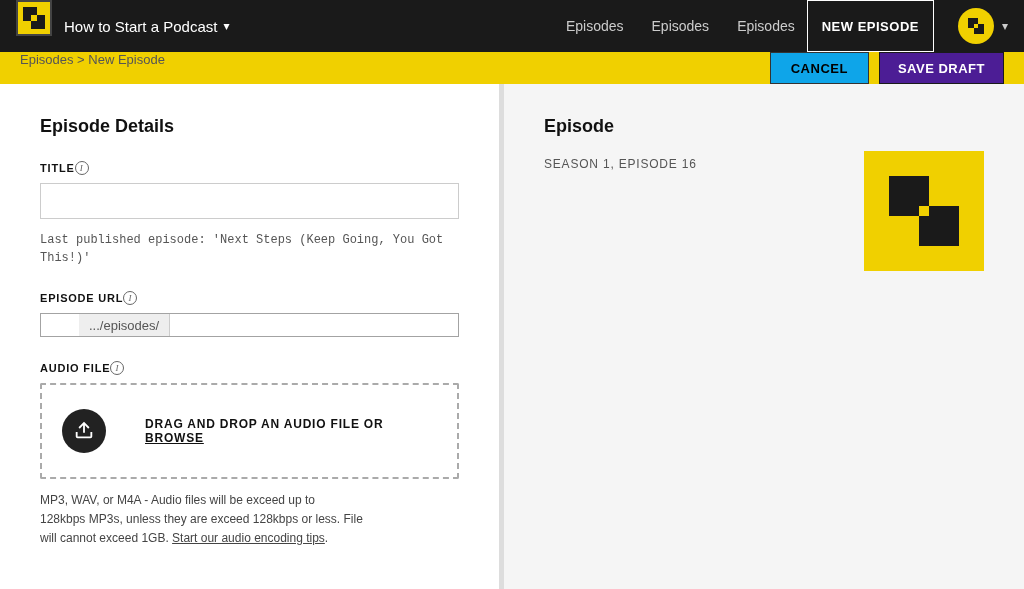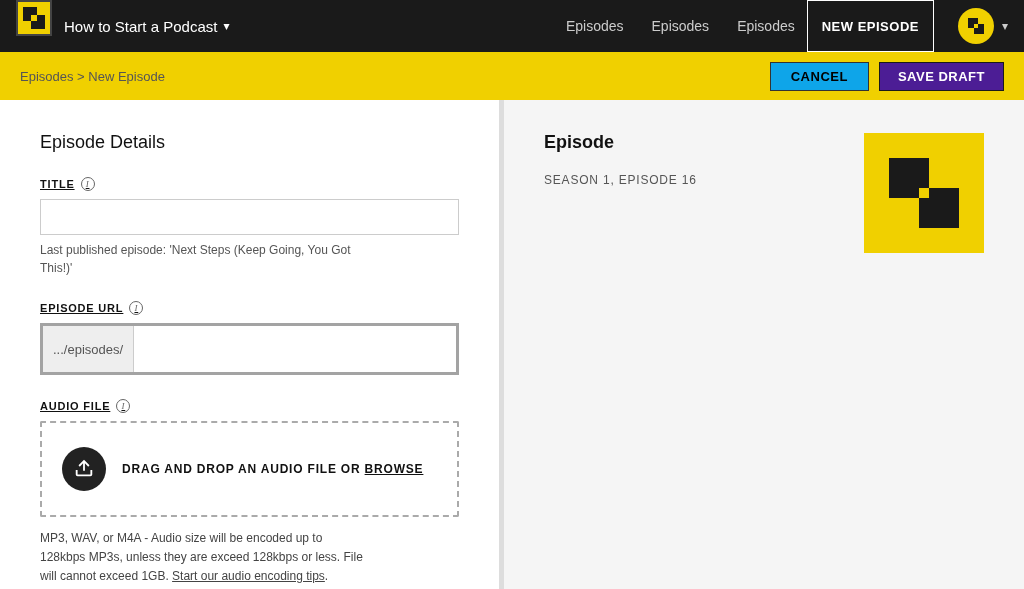--- a/index.html
+++ b/index.html
@@ -55,22 +55,22 @@
       width: 36px; height: 36px;
       background: #f0d000;
       display: flex; align-items: center; justify-content: center;
       border-radius: 50%;
     }
     .nav-avatar-chevron { color: #ccc; font-size: 12px; margin-left: 4px; }
 
     
     .breadcrumb-bar {
       background: #f0d000;
-      height: 48px;
-      display: flex; align-items: center; justify-content: space-between;
+      height: 32px;
+      display: flex; justify-content: space-between;
       padding: 0 20px;
     }
     .breadcrumb-text {
       font-size: 13px;
       color: #333;
     }
     .breadcrumb-text span { color: #555; }
     .breadcrumb-actions {
       display: flex; gap: 10px;
     }
@@ -105,35 +105,34 @@
 
     
     .left-panel {
       width: 500px;
       padding: 32px 40px;
       border-right: 1px solid #ddd;
       overflow-y: auto;
     }
     .section-title {
       font-size: 18px;
-      font-weight: 400;
+      font-weight: 700;
       color: #111;
       margin-bottom: 24px;
     }
 
     .field-group { margin-bottom: 24px; }
     .field-label {
       font-size: 11px;
       font-weight: 700;
       letter-spacing: 0.8px;
       color: #111;
       text-transform: uppercase;
-      display: flex; align-items: center; gap: 6px;
+      display: flex; align-items: center; 
       margin-bottom: 8px;
-      text-decoration: underline;
     }
     .info-icon {
       width: 14px; height: 14px;
       border: 1.5px solid #666;
       border-radius: 50%;
       display: inline-flex; align-items: center; justify-content: center;
       font-size: 9px; color: #666; font-style: italic; font-family: serif;
       font-weight: normal;
       cursor: default;
     }
@@ -141,31 +140,32 @@
       width: 100%;
       height: 36px;
       border: 1px solid #ccc;
       padding: 0 10px;
       font-size: 14px;
       outline: none;
     }
     .field-hint {
       font-size: 12px;
       color: #555;
-      margin-top: 6px;
-      font-family: Liberation Sans, sans-serif;
+      margin-top: 12px;
+      font-family: Liberation Mono, monospace;
       line-height: 1.5;
     }
 
     
     .url-input-wrapper {
       display: flex;
-      border: 3px solid #a3a3a3;
-      height: 52px;
+      border: 1px solid #a3a3a3;
+      height: 24px;
       width: 100%;
+      padding-left: 38px;
     }
     .url-prefix {
       background: #eee;
       border-right: 1px solid #ccc;
       padding: 0 10px;
       display: flex; align-items: center;
       font-size: 13px; color: #555;
       white-space: nowrap;
     }
     .url-input {
@@ -192,20 +192,21 @@
       display: flex; align-items: center; justify-content: center;
       flex-shrink: 0;
     }
     .upload-icon svg { fill: #fff; }
     .drop-text {
       font-size: 12px;
       font-weight: 700;
       letter-spacing: 0.8px;
       text-transform: uppercase;
       color: #111;
+      margin-left: 23px;
     }
     .drop-text u { cursor: pointer; }
     .audio-hint {
       font-size: 12px;
       color: #444;
       line-height: 1.6;
     }
     .audio-hint u { cursor: pointer; }
 
     
@@ -325,33 +326,33 @@
         <div class="upload-icon">
           <svg width="22" height="22" viewBox="0 0 24 24">
             <path d="M19 13v5H5v-5H3v5a2 2 0 002 2h14a2 2 0 002-2v-5h-2zm-8 1V5.83l-3.59 3.58L6 8 12 2l6 6-1.41 1.41L13 5.83V14h-2z" fill="#fff"></path>
           </svg>
         </div>
         <div class="drop-text">
           <span>DRAG AND DROP AN AUDIO FILE OR </span><u>BROWSE</u>
         </div>
       </div>
       <div class="audio-hint">
-        <span>MP3, WAV, or M4A - Audio size will be encoded up to</span><br>
+        <span>MP3, WAV, or M4A - Audio files will be exceed up to</span><br>
         <span>128kbps MP3s, unless they are exceed 128kbps or less. File</span><br>
         <span>will cannot exceed 1GB.</span> <u>Start our audio encoding tips</u><span>.</span>
       </div>
     </div>
   </div>
 
   <div class="panel-divider"></div>
 
   <div class="right-panel">
     <h2 class="preview-title">Episode</h2>
 
-    <div style="display:flex; justify-content:center; align-items:flex-start;">
+    <div style="display:flex; justify-content:center; align-items:flex-start;flex-direction:column;">
       <div class="episode-meta">SEASON 1, EPISODE 16</div>
       <div class="preview-thumbnail">
         <svg width="80" height="80" viewBox="0 0 80 80">
           <polygon points="5,5 45,5 45,45 5,45" fill="#1a1a1a"></polygon>
           <polygon points="35,35 75,35 75,75 35,75" fill="#1a1a1a"></polygon>
           <polygon points="35,35 45,35 45,45 35,45" fill="#f0d000"></polygon>
         </svg>
       </div>
     </div>
   </div>

